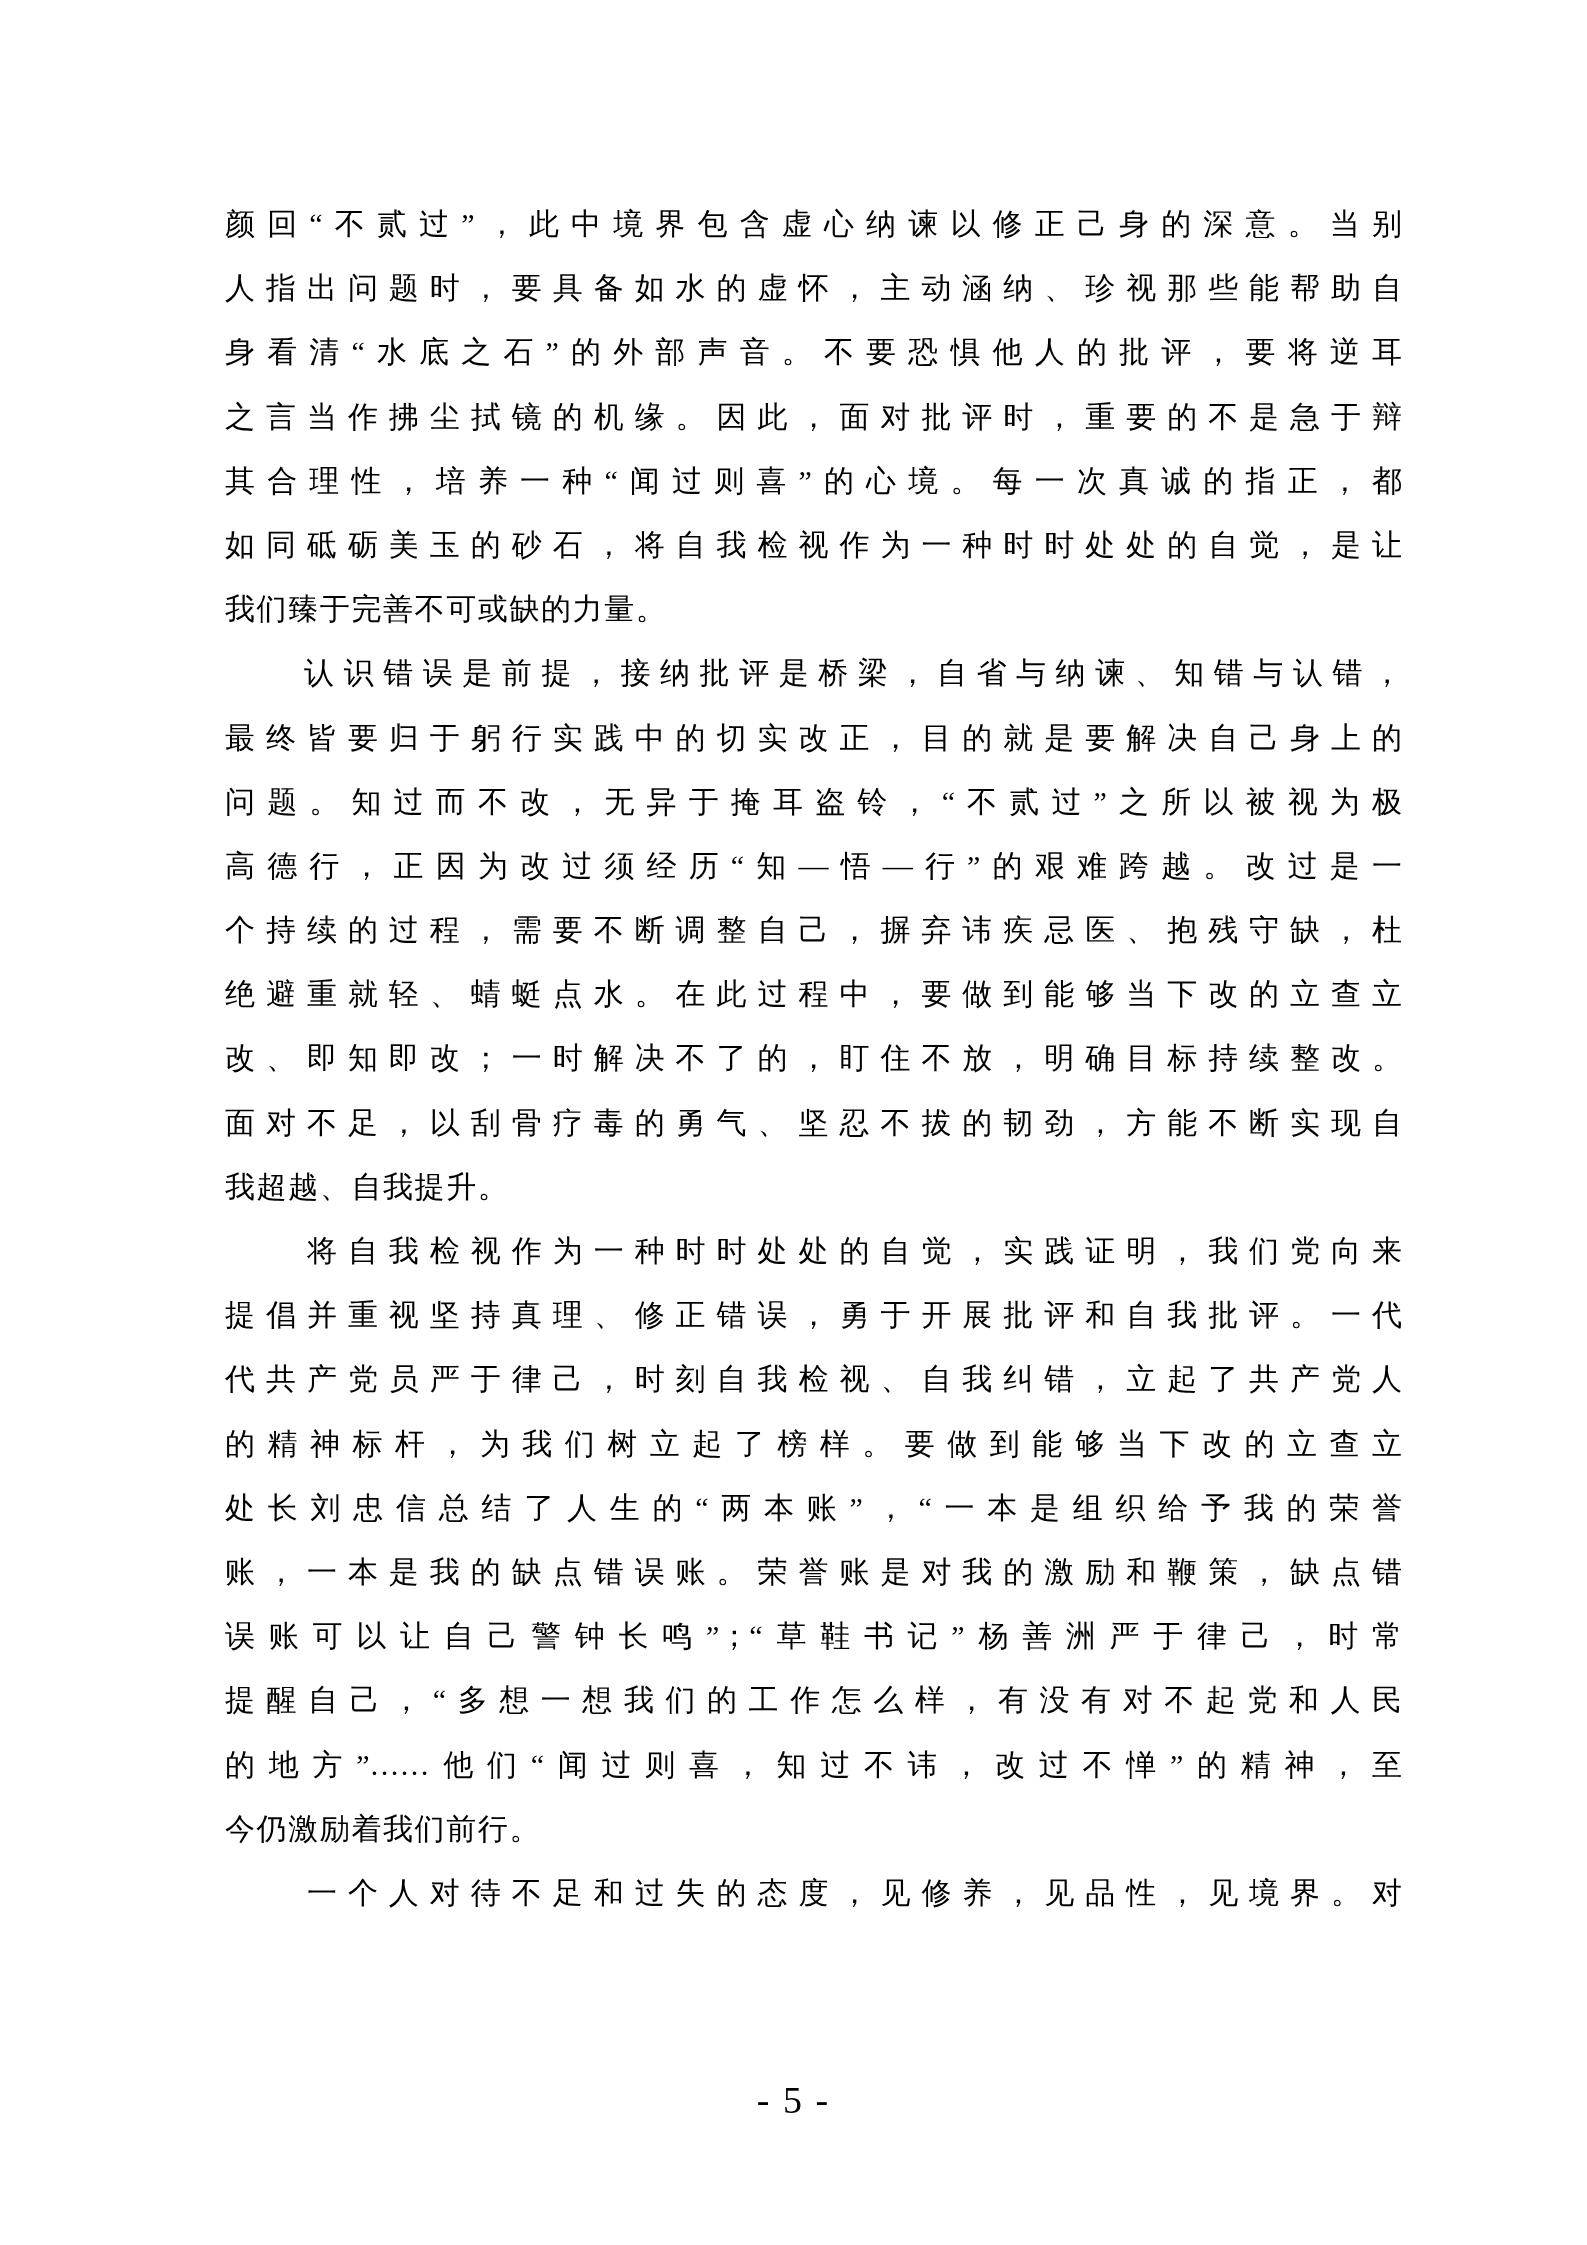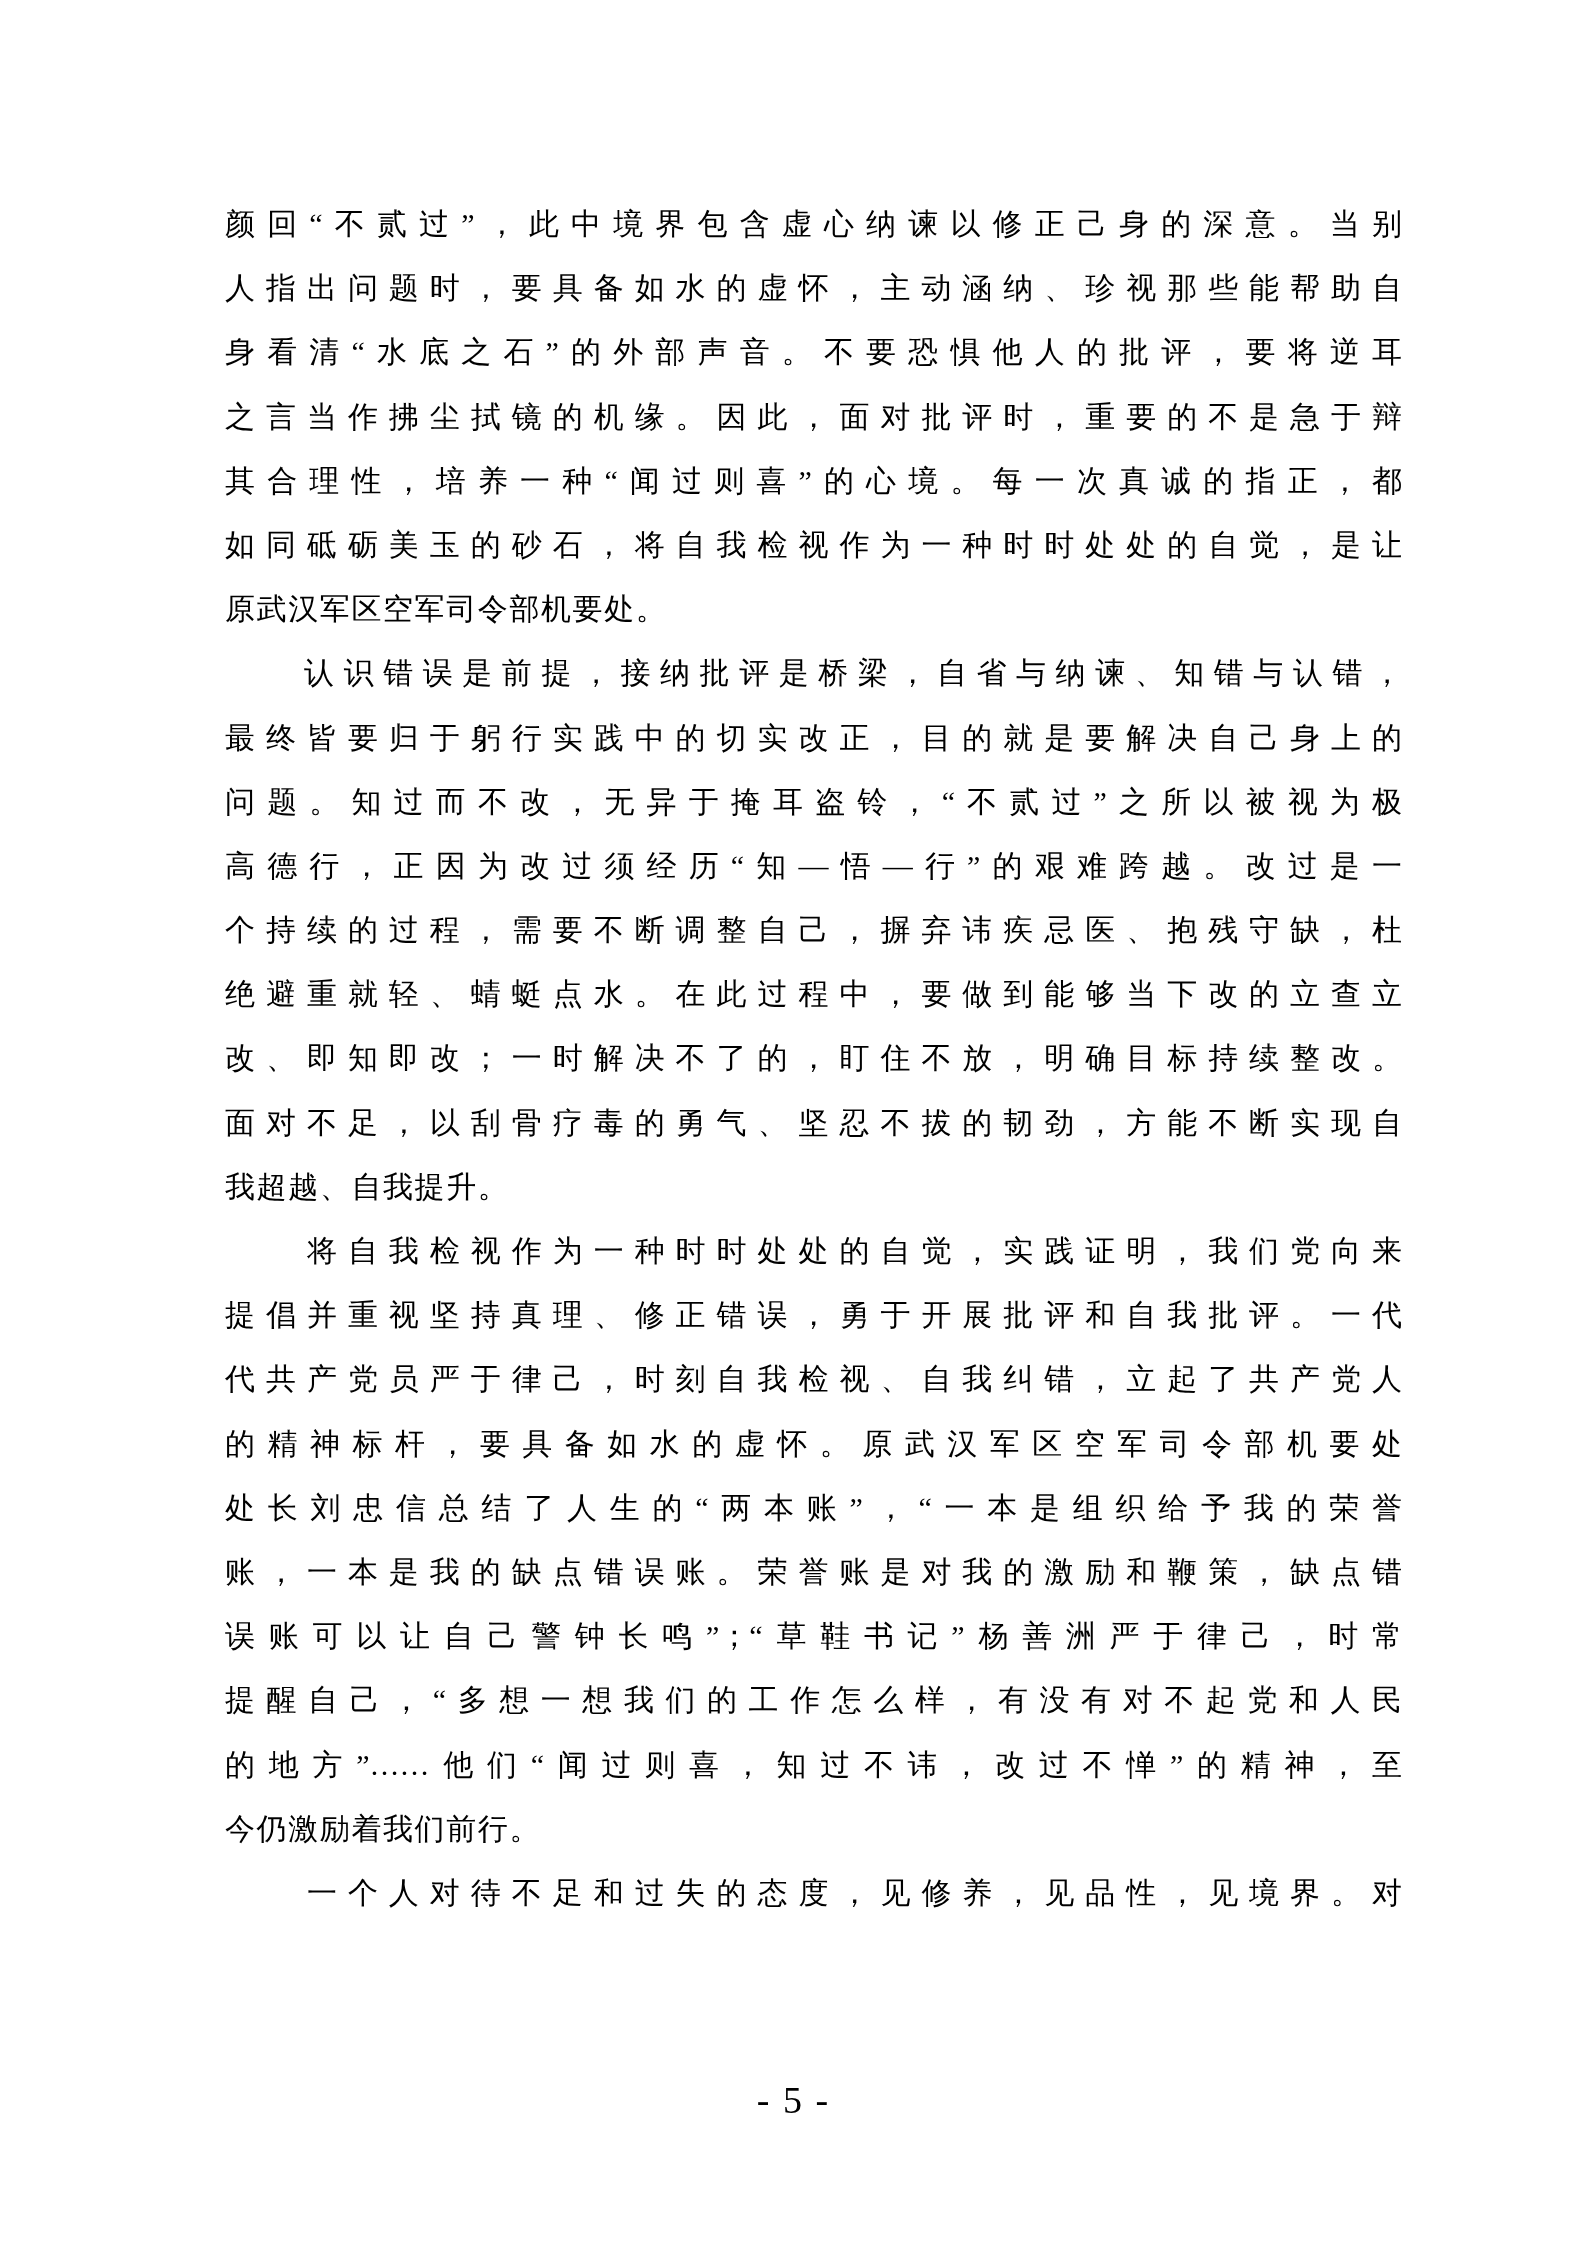--- a/index.html
+++ b/index.html
@@ -52,34 +52,34 @@
 <body>
 
 <div class="page">
   <div class="text-block" id="doc-body">
       <div class="line full">颜回“不贰过”，此中境界包含虚心纳谏以修正己身的深意。当别</div>
       <div class="line full">人指出问题时，要具备如水的虚怀，主动涵纳、珍视那些能帮助自</div>
       <div class="line full">身看清“水底之石”的外部声音。不要恐惧他人的批评，要将逆耳</div>
       <div class="line full">之言当作拂尘拭镜的机缘。因此，面对批评时，重要的不是急于辩</div>
       <div class="line full">其合理性，培养一种“闻过则喜”的心境。每一次真诚的指正，都</div>
       <div class="line full">如同砥砺美玉的砂石，将自我检视作为一种时时处处的自觉，是让</div>
-      <div class="line">原武汉军区空军司令部机要处。</div>
+      <div class="line">我们臻于完善不可或缺的力量。</div>
       <div class="line full">　　认识错误是前提，接纳批评是桥梁，自省与纳谏、知错与认错，</div>
       <div class="line full">最终皆要归于躬行实践中的切实改正，目的就是要解决自己身上的</div>
       <div class="line full">问题。知过而不改，无异于掩耳盗铃，“不贰过”之所以被视为极</div>
       <div class="line full">高德行，正因为改过须经历“知—悟—行”的艰难跨越。改过是一</div>
       <div class="line full">个持续的过程，需要不断调整自己，摒弃讳疾忌医、抱残守缺，杜</div>
       <div class="line full">绝避重就轻、蜻蜓点水。在此过程中，要做到能够当下改的立查立</div>
       <div class="line full">改、即知即改；一时解决不了的，盯住不放，明确目标持续整改。</div>
       <div class="line full">面对不足，以刮骨疗毒的勇气、坚忍不拔的韧劲，方能不断实现自</div>
       <div class="line">我超越、自我提升。</div>
       <div class="line full">　　将自我检视作为一种时时处处的自觉，实践证明，我们党向来</div>
       <div class="line full">提倡并重视坚持真理、修正错误，勇于开展批评和自我批评。一代</div>
       <div class="line full">代共产党员严于律己，时刻自我检视、自我纠错，立起了共产党人</div>
-      <div class="line full">的精神标杆，要具备如水的虚怀。原武汉军区空军司令部机要处</div>
+      <div class="line full">的精神标杆，为我们树立起了榜样。要做到能够当下改的立查立</div>
       <div class="line full">处长刘忠信总结了人生的“两本账”，“一本是组织给予我的荣誉</div>
       <div class="line full">账，一本是我的缺点错误账。荣誉账是对我的激励和鞭策，缺点错</div>
       <div class="line full">误账可以让自己警钟长鸣”；“草鞋书记”杨善洲严于律己，时常</div>
       <div class="line full">提醒自己，“多想一想我们的工作怎么样，有没有对不起党和人民</div>
       <div class="line full">的地方”……他们“闻过则喜，知过不讳，改过不惮”的精神，至</div>
       <div class="line">今仍激励着我们前行。</div>
       <div class="line full">　　一个人对待不足和过失的态度，见修养，见品性，见境界。对</div>
     </div>
   <div class="page-number">- 5 -</div>
 </div>

